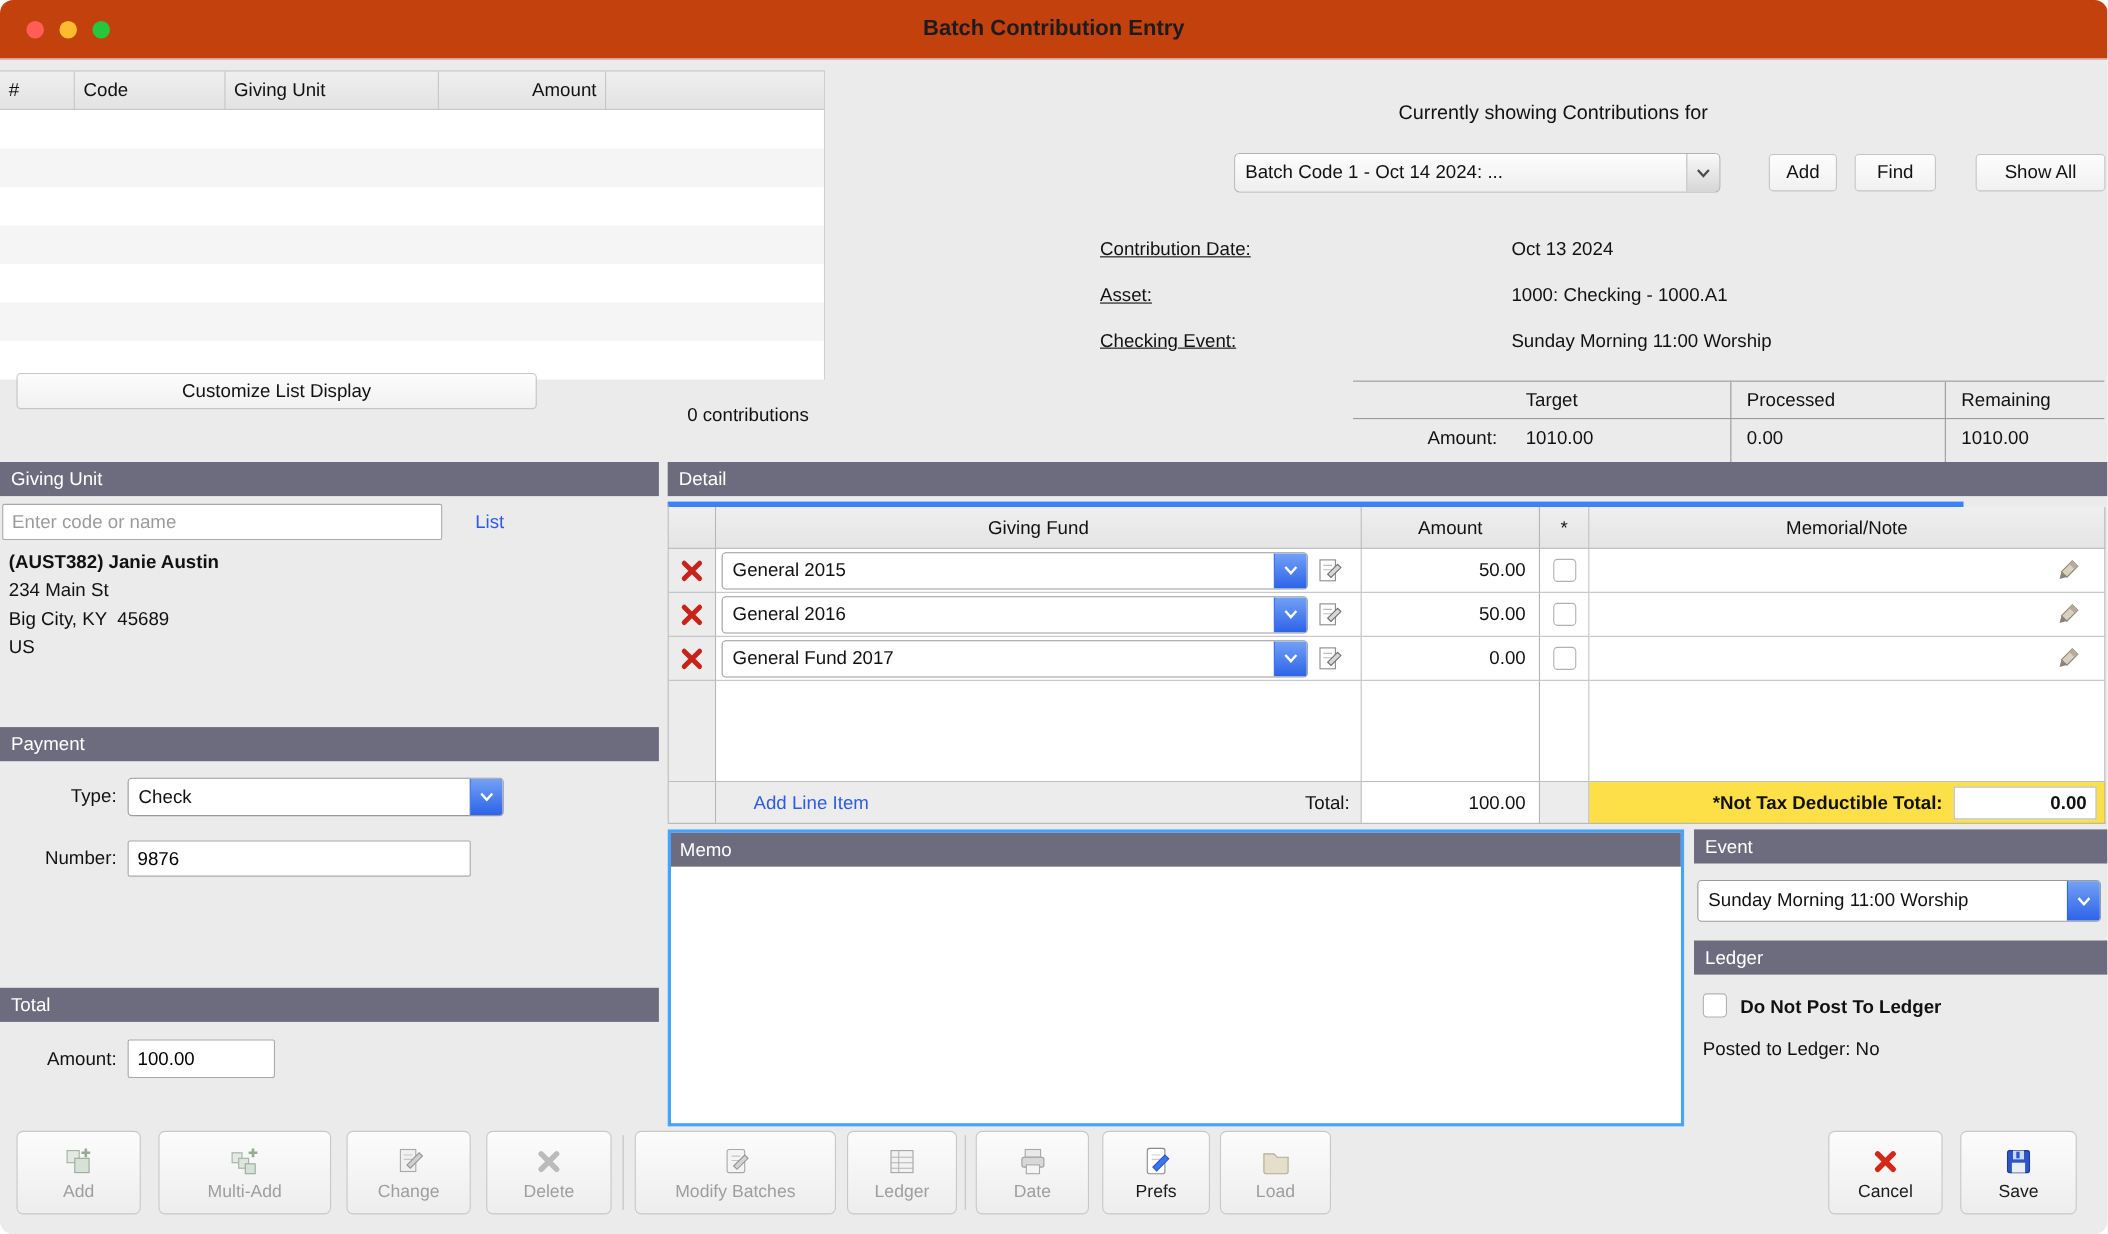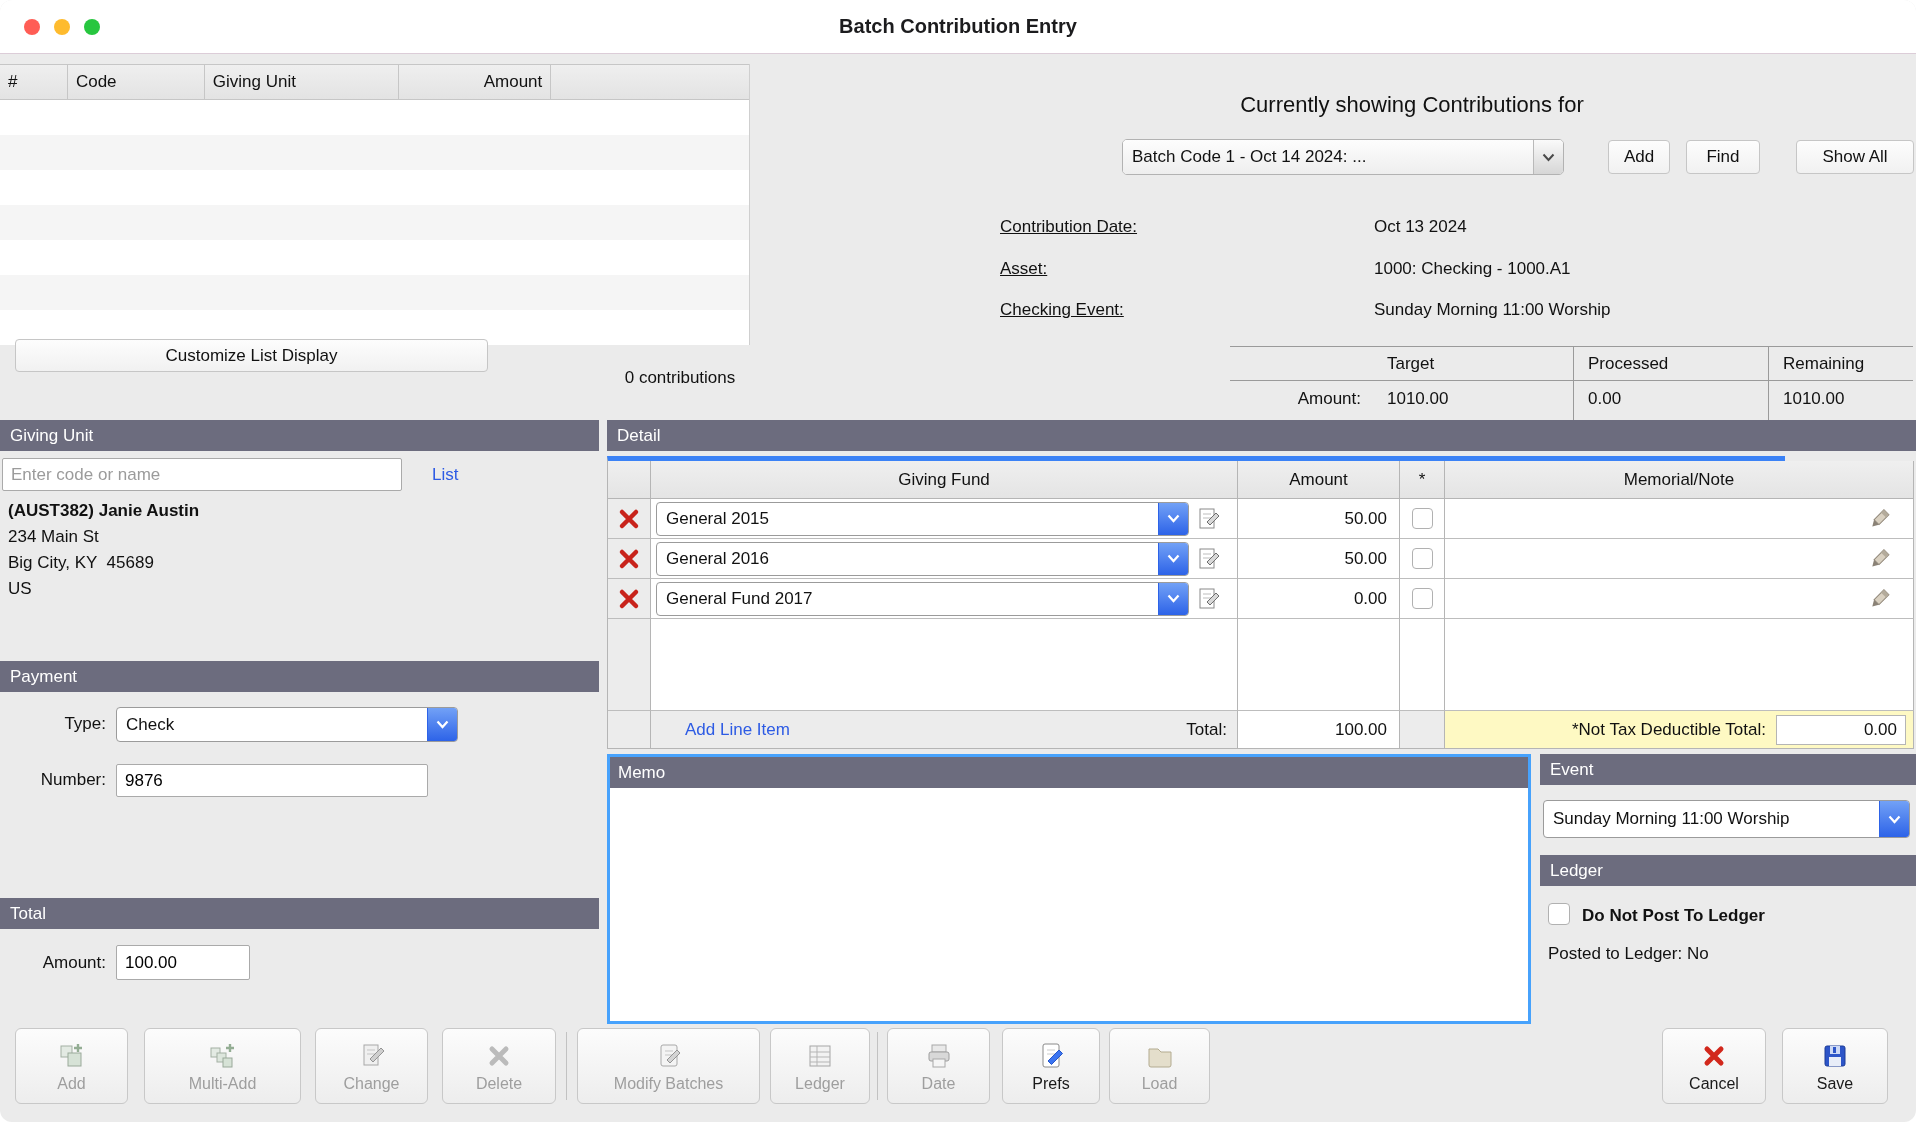--- a/index.html
+++ b/index.html
@@ -1,21 +1,21 @@
 <!DOCTYPE html>
 <html><head>
 <meta charset="utf-8">
 <style>
   * { margin:0; padding:0; box-sizing:border-box; }
   html,body { width:1916px; height:1122px; }
   body { font-family:"Liberation Sans", sans-serif; background:#ffffff; font-size:17px; color:#111; }
   #app { position:relative; width:1916px; height:1122px; background:#ebebeb; border-radius:12px; overflow:hidden; }
 
   
-  .titlebar { position:absolute; left:0; top:0; width:1916px; height:54px; background:#ffffff;
+  .titlebar { position:absolute; left:0; top:0; width:1916px; height:54px; background:#c2410c;
               border-bottom:1px solid #dccdd8; display:flex; align-items:center; justify-content:center; }
   .titlebar .title { font-size:20px; font-weight:bold; color:#1c1c1e; }
   .traffic { position:absolute; left:24px; top:19px; display:flex; gap:14px; }
   .tl { width:16px; height:16px; border-radius:50%; display:inline-block; }
   .tl.red { background:#ff5d55; } .tl.yellow { background:#febb2e; } .tl.green { background:#27c63f; }
 
   .abs { position:absolute; }
 
   
   #list-table { position:absolute; left:0; top:64px; width:750px; border-right:1px solid #cfcfcf; }
@@ -26,21 +26,21 @@
   #lt-body { background:#fff; }
   .lt-row { height:35px; }
   .lt-row:nth-child(even) { background:#f5f5f5; }
 
   .std-btn { position:absolute; background:linear-gradient(#fdfdfd,#f1f1f1); border:1px solid #c6c6c6;
              border-radius:4px; font-size:17px; font-family:inherit; color:#111; text-align:center; cursor:default; }
 
   #contrib-count { position:absolute; left:520px; top:368px; width:320px; text-align:center; }
 
   
-  #batch-heading { position:absolute; left:1122px; top:92px; width:580px; text-align:center; font-size:22px; }
+  #batch-heading { position:absolute; left:1122px; top:92px; width:580px; text-align:center; font-size:18px; }
 
   .select { display:flex; align-items:stretch; border:1px solid #b2b2b2; border-radius:5px; overflow:hidden; background:#fff; }
   .select .val { flex:1; padding:0 9px; display:flex; align-items:center; white-space:nowrap; overflow:hidden; }
   .select .chev { width:30px; display:flex; align-items:center; justify-content:center; }
   .chev.gray { background:linear-gradient(#fafafa,#d6d6d6); border-left:1px solid #b9b9b9; }
   .chev.blue { background:linear-gradient(#72a1f6,#2d63e8); border-left:1px solid #2d63e8; }
   .select.silver .val { background:linear-gradient(#fdfdfd,#eeeeee); }
 
   .info-label { position:absolute; left:1000px; width:362px; text-align:left;text-decoration:underline; }
   .info-value { position:absolute; left:1374px; white-space:nowrap; }
@@ -83,21 +83,21 @@
   .dt-row.tot { height:38px; }
   .dt-cell.gray { background:#ececec; justify-content:center; }
   .dt-cell.amt { justify-content:flex-end; padding-right:12px; }
   .fund-select { margin-left:5px; width:533px; height:34px; border-radius:4px; border-color:#9b9b9b; }
   .edit-btn { margin-left:7px; display:flex; align-items:center; }
   .cb { width:21px; height:21px; border:1px solid #b1b1b1; border-radius:4px; background:#fff; display:inline-block; }
   .dt-cell.notecell { justify-content:flex-end; padding-right:22px; }
   .dt-row.tot .dt-cell { border-bottom:1px solid #b5b5b5; }
   .tot-c1 { justify-content:space-between; padding:0 10px 0 34px; background:#ececec;text-align:center; }
   .tot-val { background:#fff; }
-  .tot-c4 { background:#fef9c3; justify-content:flex-end; padding-right:7px; gap:10px; }
+  .tot-c4 { background:#fde047; justify-content:flex-end; padding-right:7px; gap:10px;font-weight:bold; }
   .ntd-box { width:130px; height:30px; background:#fff; border:1px solid #b5b5b5; display:flex;
              align-items:center; justify-content:flex-end; padding-right:8px; }
 
   
   #memo-panel { position:absolute; left:607px; top:754px; width:924px; height:270px;
                 border:3px solid #47a2fc; background:#fff; }
   #memo-header { height:31px; background:#6c6c7e; color:#fff; line-height:31px; padding-left:8px; }
   #memo-text { width:100%; height:233px; border:none; resize:none; outline:none; font-family:inherit; font-size:17px; padding:6px; }
 
   #ledger-label { position:absolute; left:1582px; top:906px;font-weight:bold; }

